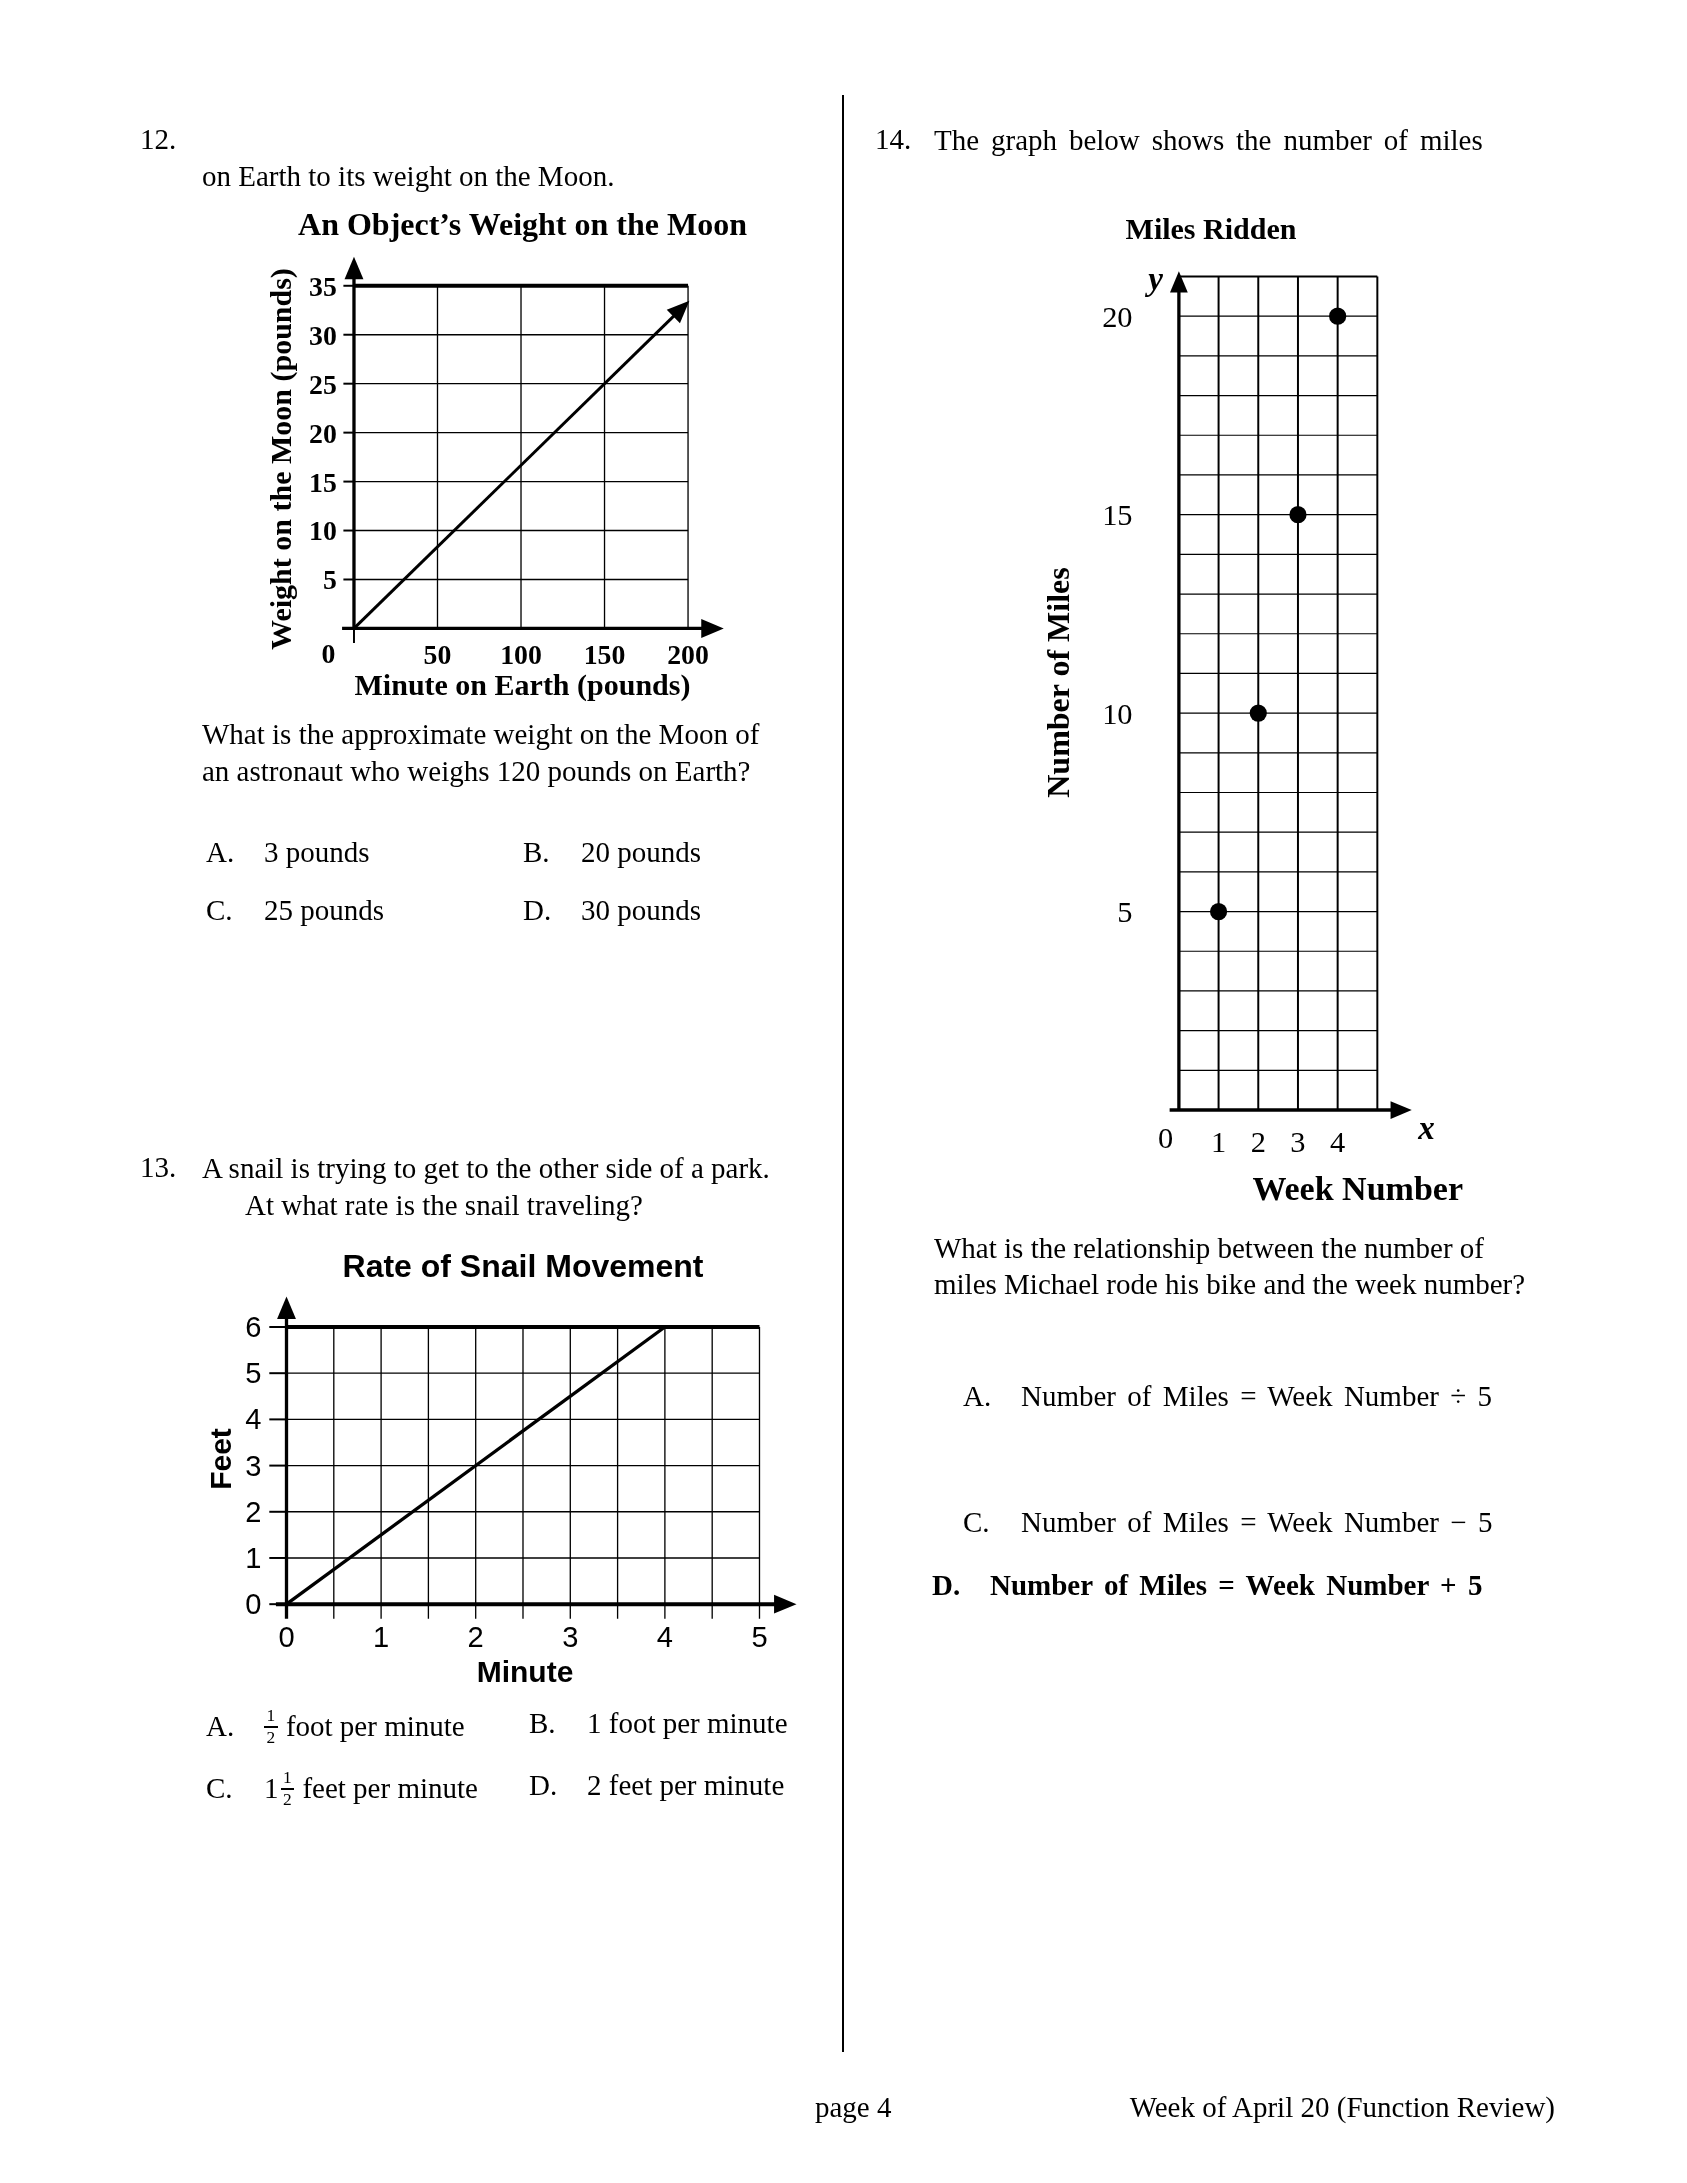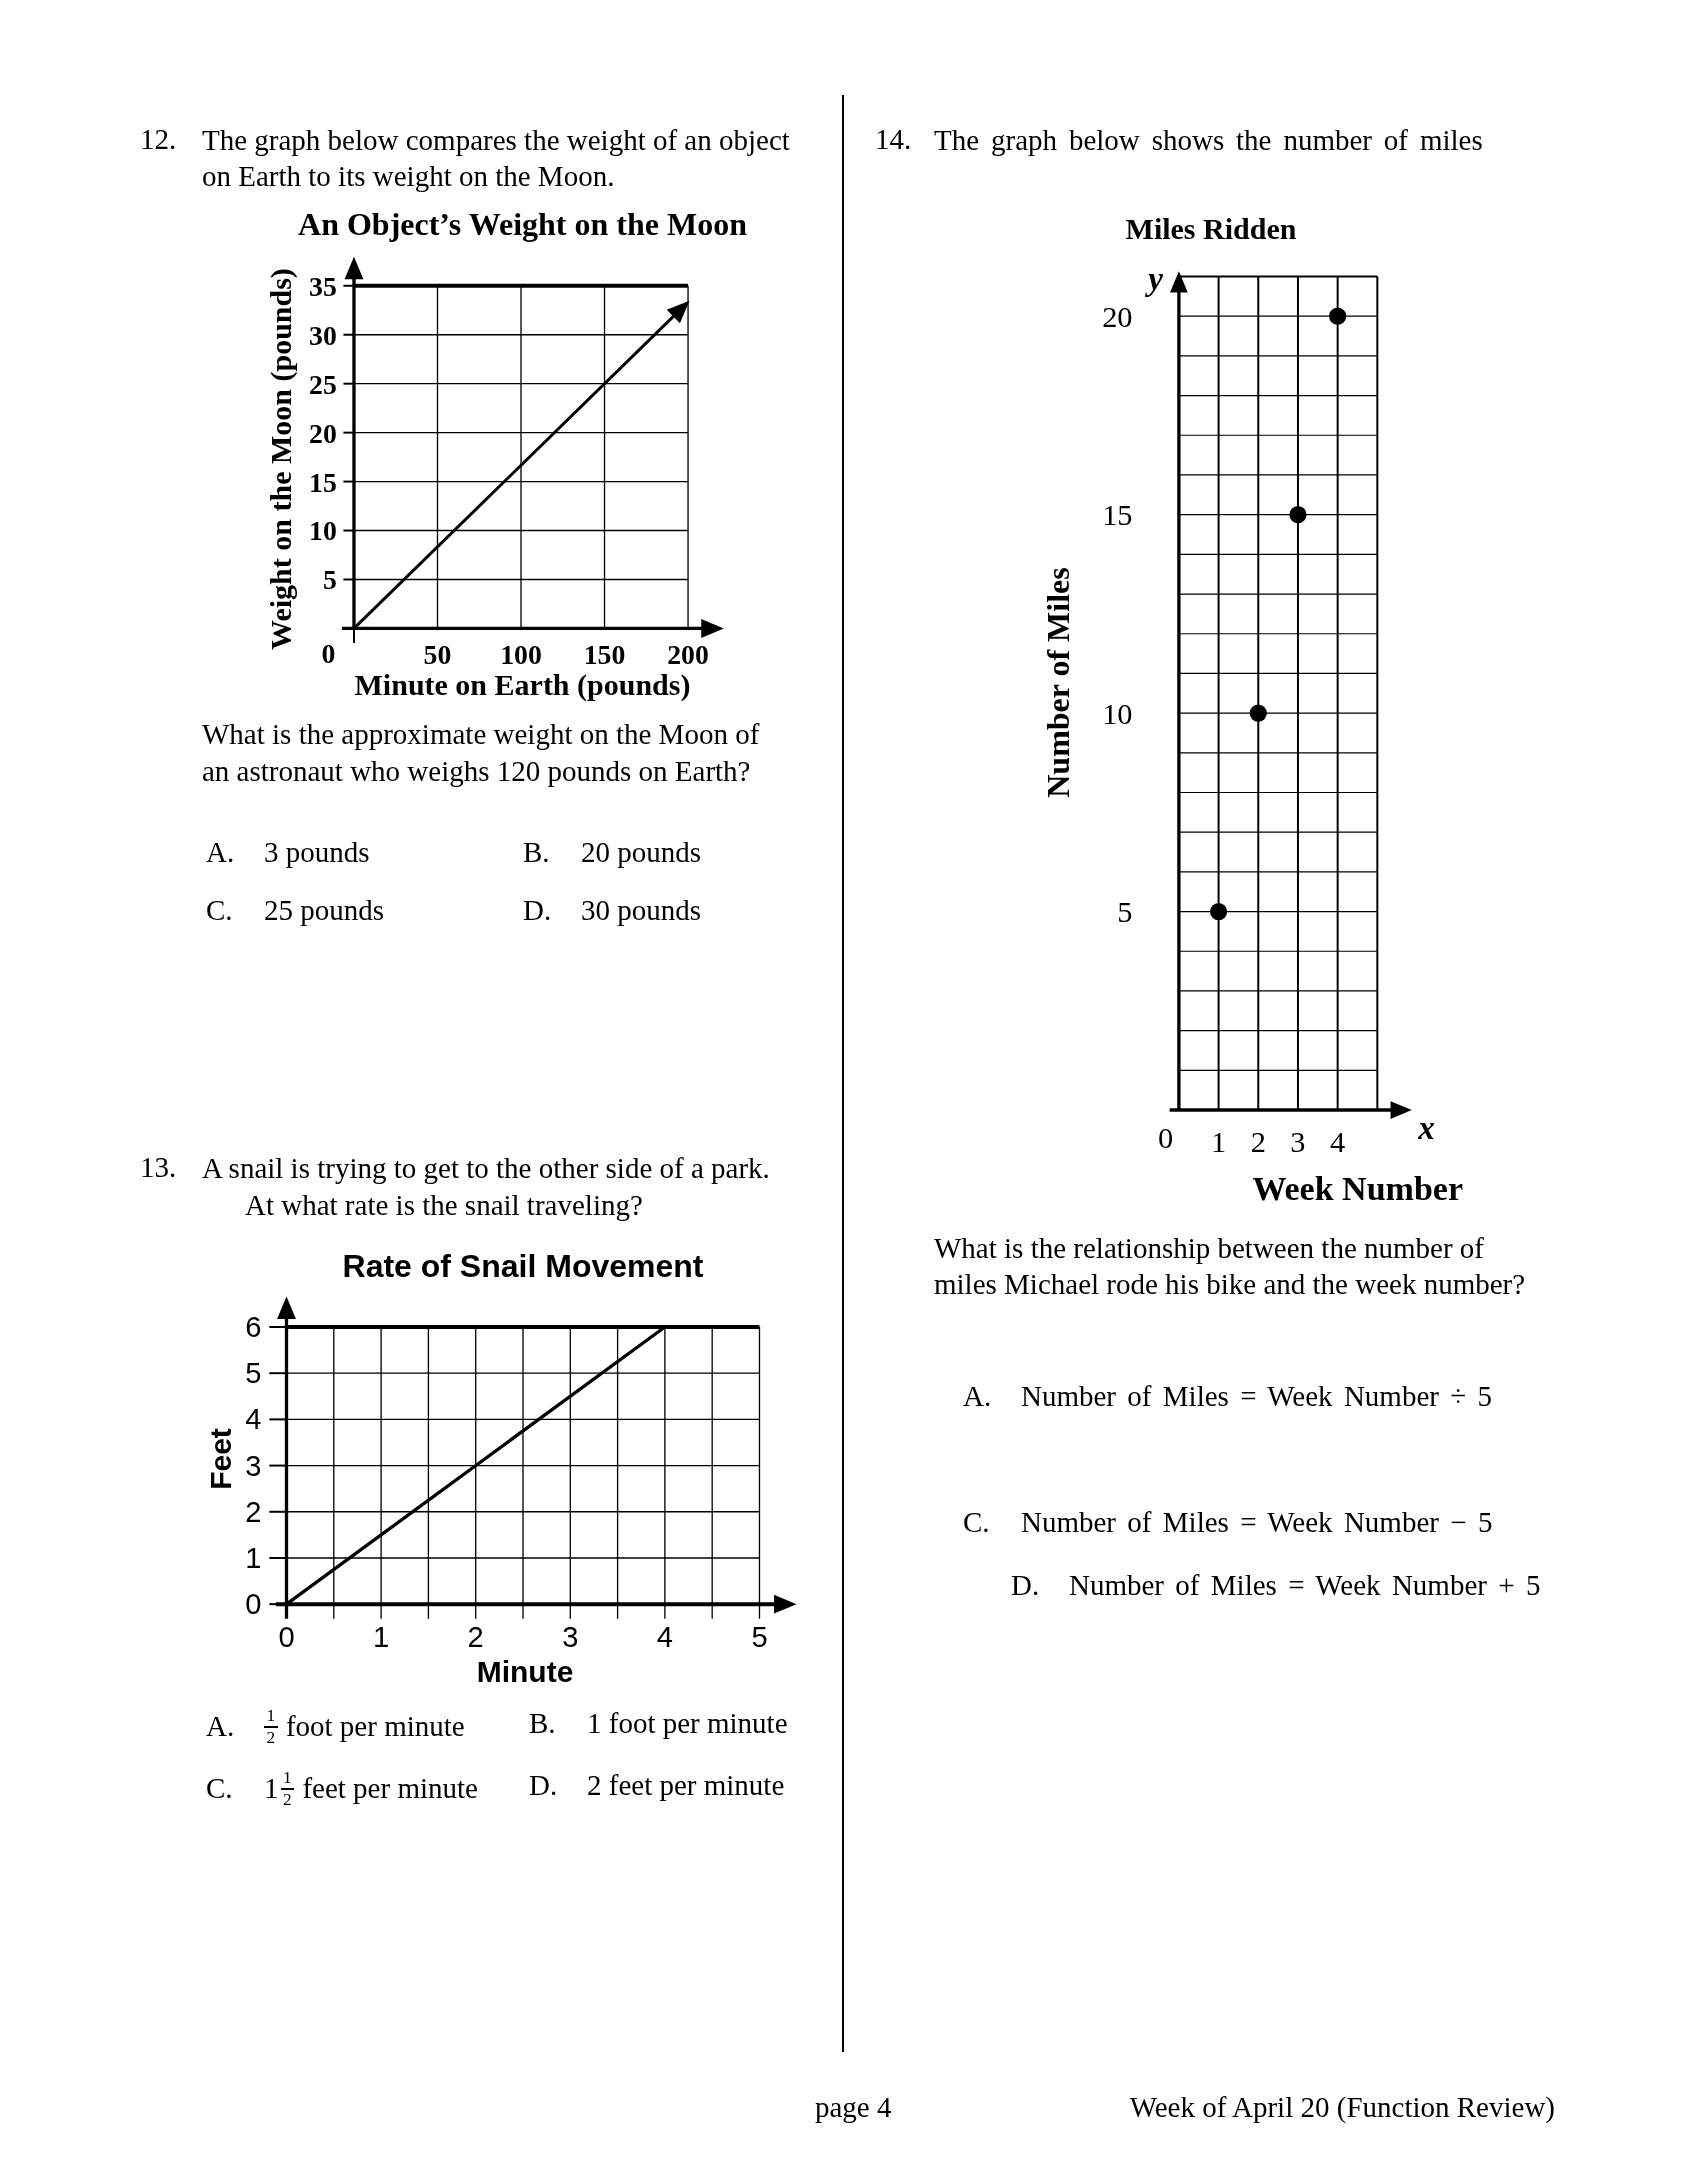--- a/index.html
+++ b/index.html
@@ -157,21 +157,20 @@
       <text x="1902" y="1742" class="c14t" text-anchor="middle">2</text>
       <text x="1962" y="1742" class="c14t" text-anchor="middle">3</text>
       <text x="2022" y="1742" class="c14t" text-anchor="middle">4</text>
       <circle cx="1842" cy="1378" r="13" fill="#000"></circle>
       <circle cx="1902" cy="1078" r="13" fill="#000"></circle>
       <circle cx="1962" cy="778" r="13" fill="#000"></circle>
       <circle cx="2022" cy="478" r="13" fill="#000"></circle>
     </svg>
 
   <div class="abs qnum" style="left:140px;top:123px;">12.</div>
-  <div class="abs body" style="left:202px;top:123px;">The graph below compares the weight of an object</div>
   <div class="abs body" style="left:202px;top:159px;">on Earth to its weight on the Moon.</div>
 
   <div class="abs ctitle" style="left:283px;top:206px;width:479px;">An Object’s Weight on the Moon</div>
   <div class="abs ctitle46 rot" style="left:82px;top:442px;width:397px;height:34px;">Weight on the Moon (pounds)</div>
   <div class="abs ctitle46" style="left:283px;top:668px;width:479px;">Minute on Earth (pounds)</div>
 
   <div class="abs body" style="left:202px;top:717px;">What is the approximate weight on the Moon of</div>
   <div class="abs body" style="left:202px;top:754px;">an astronaut who weighs 120 pounds on Earth?</div>
 
   <div class="opt" style="left:206px;top:836px;"><span class="lt">A.</span><span>3 pounds</span></div>
@@ -199,19 +198,19 @@
   <div class="abs ctitle" style="left:860px;top:664px;width:397px;height:34px;">
       <span class="rot abs" style="left:0;top:0;width:397px;display:inline-block;text-align:center;">Number of Miles</span>
     </div>
   <div class="abs ctitle52" style="left:1059px;top:1170px;width:404px;">Week Number</div>
 
   <div class="abs body" style="left:934px;top:1231px;">What is the relationship between the number of</div>
   <div class="abs body" style="left:934px;top:1267px;">miles Michael rode his bike and the week number?</div>
 
   <div class="opt" style="left:963px;top:1380px;"><span class="lt">A.</span><span class="eq">Number of Miles = Week Number ÷ 5</span></div>
   <div class="opt" style="left:963px;top:1506px;"><span class="lt">C.</span><span class="eq">Number of Miles = Week Number − 5</span></div>
-  <div class="opt" style="left:1011px;top:1569px;"><span class="lt">D.</span><span class="eq">Number of Miles = Week Number + 5</span></div>
+  <div class="opt" style="left:932px;top:1569px;font-weight:bold;"><span class="lt">D.</span><span class="eq">Number of Miles = Week Number + 5</span></div>
 
   <div class="abs footer" style="left:815px;top:2091px;">page 4</div>
   <div class="abs footer" style="left:1092px;top:2091px;width:463px;text-align:right;">Week of April 20 (Function Review)</div>
 
 </div>
 
 
 </body></html>

